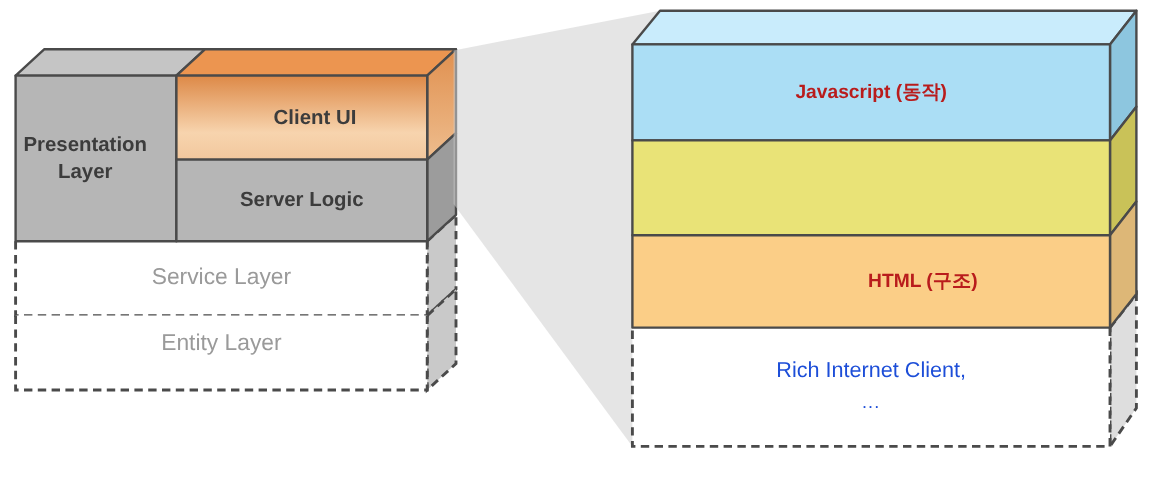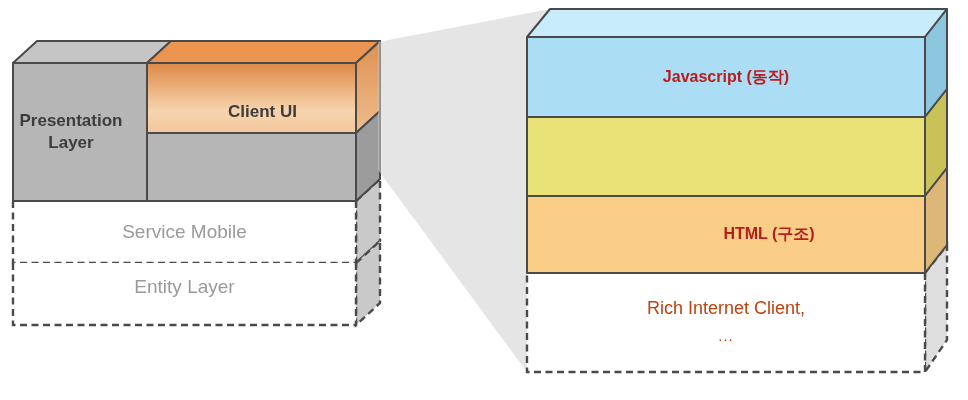--- a/index.html
+++ b/index.html
@@ -55,21 +55,21 @@
     font-size: 16px;
     font-weight: bold;
     color: #b91c1c;
   }
   .lbl-gray {
     font-size: 19px;
     color: #9a9a9a;
   }
   .lbl-gray-sm {
     font-size: 18px;
-    color: #c2410c;
+    color: #1d4ed8;
     line-height: 25px;
     text-align: center;
   }
   .dots-line {
     font-size: 15px;
     letter-spacing: 1px;
     margin-top: 2px;
   }
 </style>
 </head>
@@ -113,24 +113,25 @@
     <polygon class="solid" points="925,37 947,9 947,89 925,117" fill="#8dc6df"></polygon>
     <polygon class="solid" points="925,117 947,89 947,168 925,196" fill="#c9c258"></polygon>
     <polygon class="solid" points="925,196 947,168 947,245 925,273" fill="#ddb777"></polygon>
     <rect class="solid" x="527" y="37" width="398" height="80" fill="#abdef5"></rect>
     <rect class="solid" x="527" y="117" width="398" height="79" fill="#e9e377"></rect>
     <rect class="solid" x="527" y="196" width="398" height="77" fill="#fbce87"></rect>
   </svg>
 
   <div class="lbl lbl-bold-sm" style="left:15px; top:65px; width:112px; height:134px;">Presentation Layer</div>
 
-  <div class="lbl lbl-bold-sm" style="left:149px; top:79px; width:227px; height:66px;">Client UI</div>
+  <div class="lbl lbl-bold-sm" style="left:149px; top:65px; width:227px; height:66px;">Client UI</div>
 
+  <div class="lbl lbl-bold-sm" style="left:149px; top:135px; width:205px; height:64px;">Server Logic</div>
 
-  <div class="lbl lbl-gray" style="left:15px; top:203px; width:339px; height:58px;">Service Mobile</div>
+  <div class="lbl lbl-gray" style="left:15px; top:203px; width:339px; height:58px;">Service Layer</div>
 
   <div class="lbl lbl-gray" style="left:15px; top:258px; width:339px; height:58px;">Entity Layer</div>
 
   <div class="lbl lbl-bold-lg" style="left:529px; top:39px; width:394px; height:76px;">Javascript (동작)</div>
 
 
   <div class="lbl lbl-bold-lg" style="left:529px; top:198px; width:394px; height:73px;padding-left:43px;">HTML (구조)</div>
 
   <div class="lbl lbl-col lbl-gray-sm" style="left:529px; top:277px; width:394px; height:90px;">
     <span>Rich Internet Client,</span>

